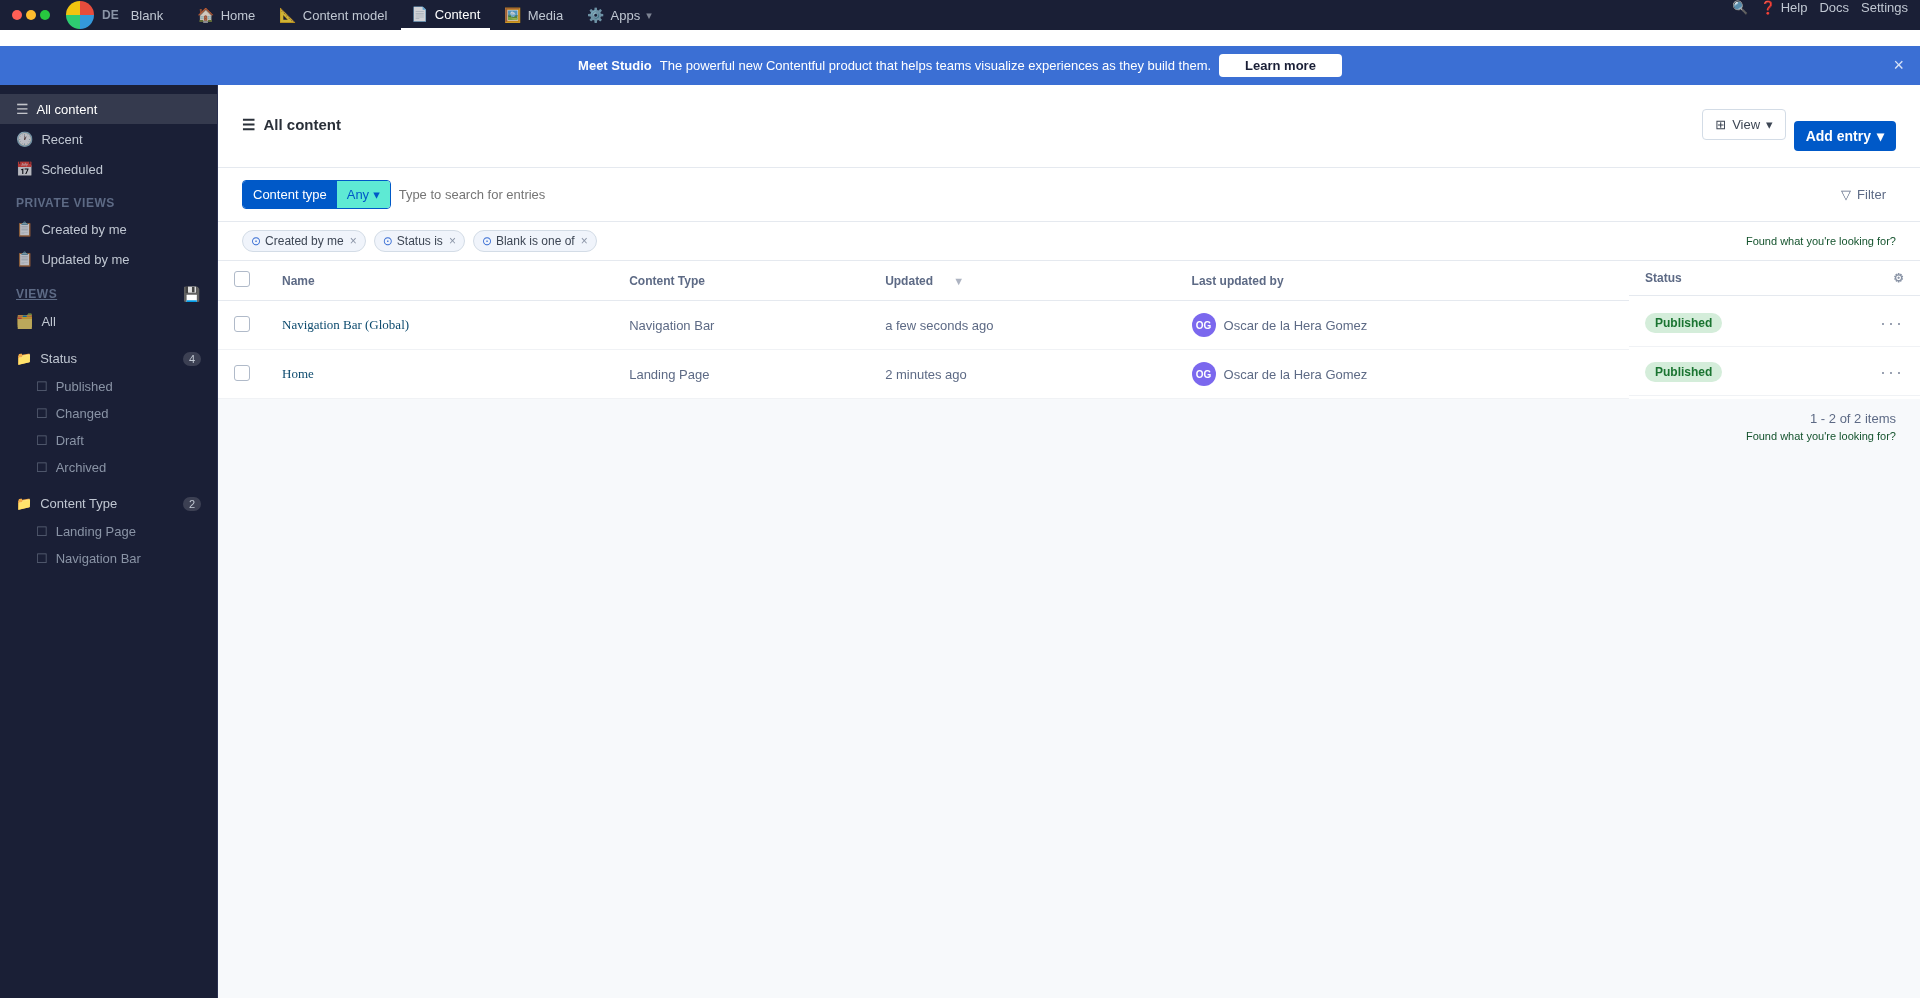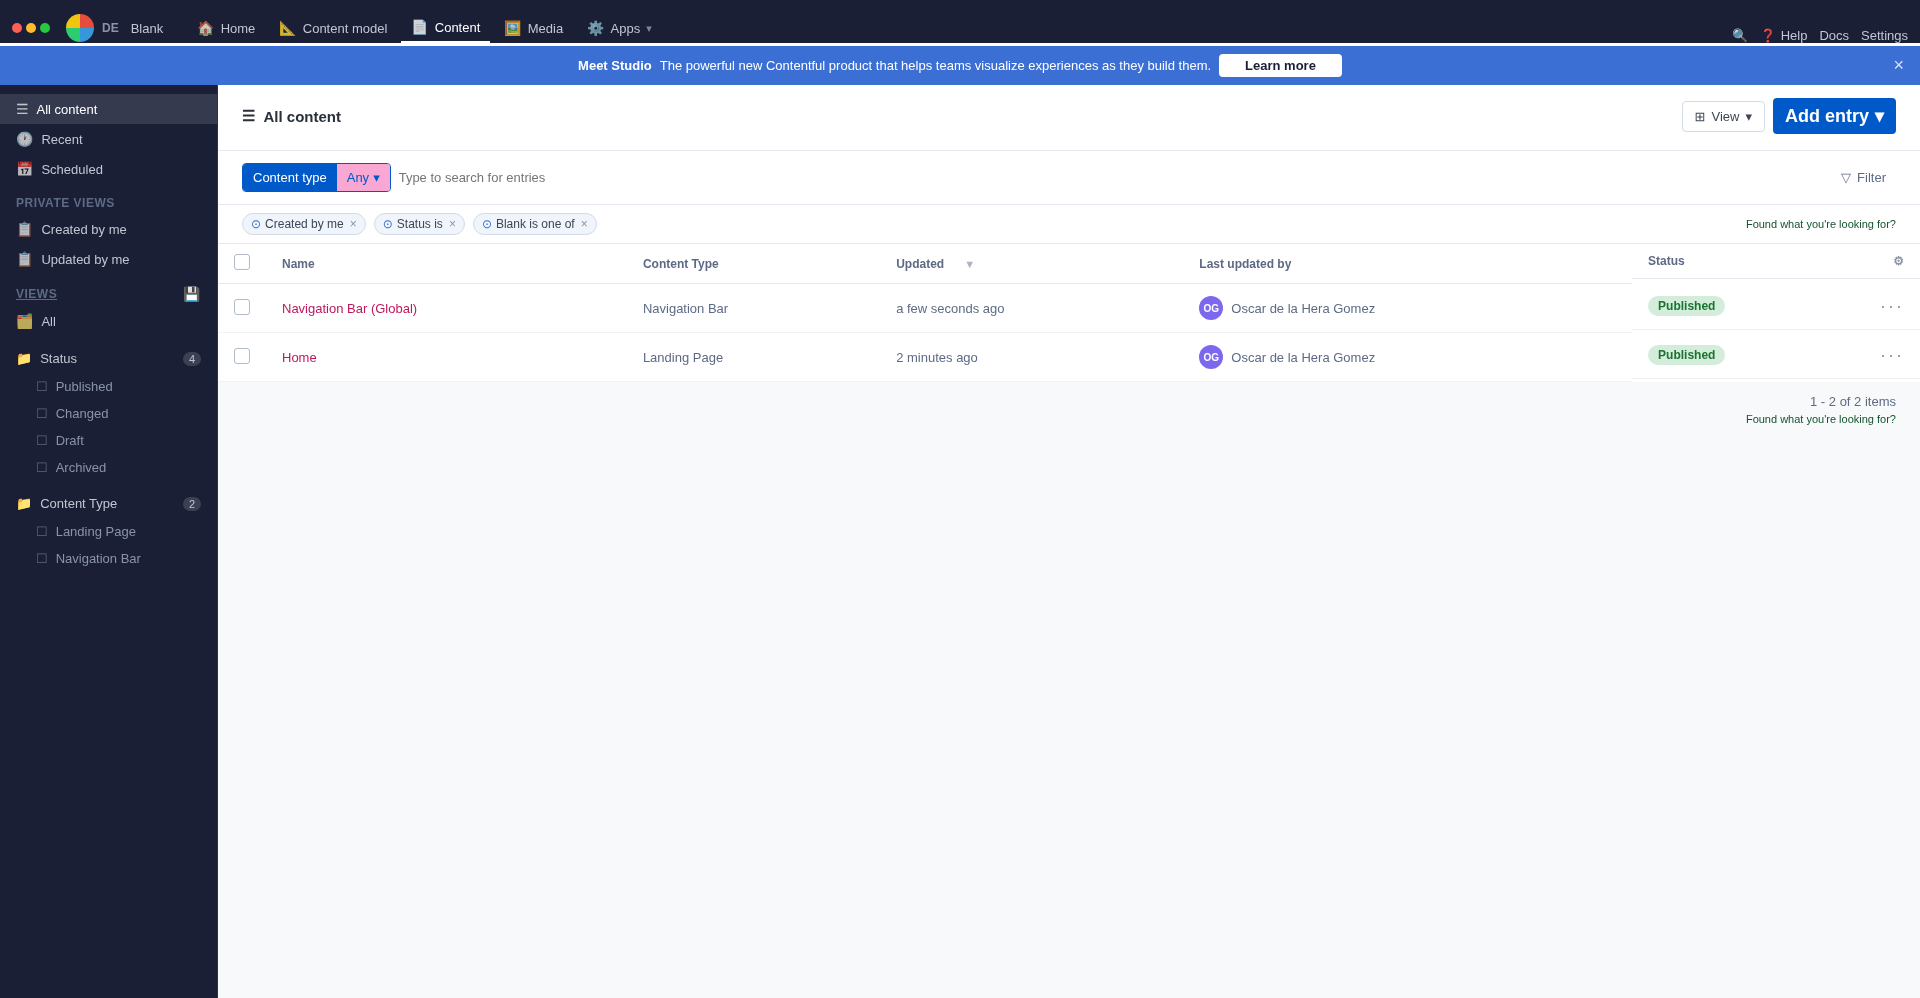--- a/index.html
+++ b/index.html
@@ -1,21 +1,21 @@
 <!DOCTYPE html>
 <html><head>
   <meta charset="utf-8">
   <style>
     * { margin: 0; padding: 0; box-sizing: border-box; }
     body { font-family: -apple-system, BlinkMacSystemFont, 'Segoe UI', sans-serif; font-size: 14px; background: #fff; color: #2a3039; overflow: hidden; }
 
     
     .top-nav {
-      display: flex; align-items: flex-end; justify-content: space-between;
-      background: #1a1f36; height: 43px; padding: 0 12px;
+      display: flex; align-items: flex-start; justify-content: space-between;
+      background: #1a1f36; height: 30px; padding: 0 12px;
       position: fixed; top: 0; left: 0; right: 0; z-index: 100;
     }
     .top-nav-left { display: flex; align-items: center; gap: 8px; }
     .top-nav-logo {
       width: 28px; height: 28px; border-radius: 50%;
       background: conic-gradient(#e74c3c 0deg 90deg, #3498db 90deg 180deg, #2ecc71 180deg 270deg, #f1c40f 270deg 360deg);
       flex-shrink: 0;
     }
     .top-nav-window-controls { display: flex; align-items: center; gap: 4px; margin-right: 8px; }
     .wc-dot { width: 10px; height: 10px; border-radius: 50%; }
@@ -96,37 +96,37 @@
     .content-header-title { display: flex; align-items: center; gap: 8px; font-size: 15px; font-weight: 600; color: #2a3039; }
     .content-header-right { display: flex; align-items: center; gap: 8px; }
     .view-btn {
       display: flex; align-items: center; gap: 6px; padding: 7px 12px;
       border: 1px solid #d3dce6; border-radius: 4px; background: #fff;
       font-size: 13px; color: #3d4654; cursor: pointer;
     }
     .add-entry-btn {
       display: flex; align-items: center; gap: 6px; padding: 7px 12px;
       background: #0059c8; border: none; border-radius: 4px;
-      color: #fff; font-size: 18px; font-weight: 600; cursor: pointer;
+      color: #fff; font-size: 14px; font-weight: 600; cursor: pointer; margin-top: 23px;
     }
 
     
     .filter-bar {
       padding: 12px 24px; background: #fff; border-bottom: 1px solid #e5e9ef;
       display: flex; align-items: center; justify-content: space-between;
     }
     .filter-bar-left { display: flex; align-items: center; gap: 8px; flex: 1; }
     .content-type-btn {
       display: flex; align-items: center; gap: 0; border-radius: 4px; overflow: hidden;
       border: 1px solid #0059c8;
     }
     .ct-label { padding: 6px 10px; background: #0059c8; color: #fff; font-size: 13px; font-weight: 500; }
     .ct-value {
       display: flex; align-items: center; gap: 4px;
-      padding: 6px 10px; background: #f9a8d4; color: #0059c8; font-size: 13px; cursor: pointer;
+      padding: 6px 10px; background: #5eead4; color: #0059c8; font-size: 13px; cursor: pointer;
     }
     .search-input {
       flex: 1; border: none; outline: none; font-size: 13px; color: #5d6a85;
       padding: 6px 0; background: transparent;
     }
     .filter-btn {
       display: flex; align-items: center; gap: 6px; padding: 6px 10px;
       border: none; background: transparent; color: #5d6a85; font-size: 13px; cursor: pointer;
     }
 
@@ -156,21 +156,21 @@
     .table td {
       padding: 12px 16px; font-size: 13px; color: #2a3039;
       border-bottom: 1px solid #f0f2f5;
     }
     .checkbox-cell { width: 40px; }
     .checkbox {
       width: 16px; height: 16px; border: 1.5px solid #b0bac9; border-radius: 3px;
       cursor: pointer; background: #fff; appearance: none; -webkit-appearance: none;
     }
     .checkbox:checked { background: #0059c8; border-color: #0059c8; }
-    .entry-name { font-weight: 500; color: #be185d; cursor: pointer; }
+    .entry-name { font-weight: 500; color: #0c4a6e; cursor: pointer; font-family: Liberation Serif, serif; }
     .content-type-label { color: #5d6a85; }
     .updated-time { color: #5d6a85; }
     .last-updated-by { display: flex; align-items: center; gap: 8px; color: #5d6a85; }
     .avatar { width: 24px; height: 24px; border-radius: 50%; background: #b0bac9; overflow: hidden; flex-shrink: 0; }
     .status-badge {
       display: inline-block; padding: 3px 10px; border-radius: 12px;
       font-size: 12px; font-weight: 600; background: #d4edda; color: #1a7431;
     }
     .sort-icon { margin-left: 4px; opacity: 0.5; font-size: 11px; }
     .settings-icon { color: #8a94a6; cursor: pointer; float: right; }

